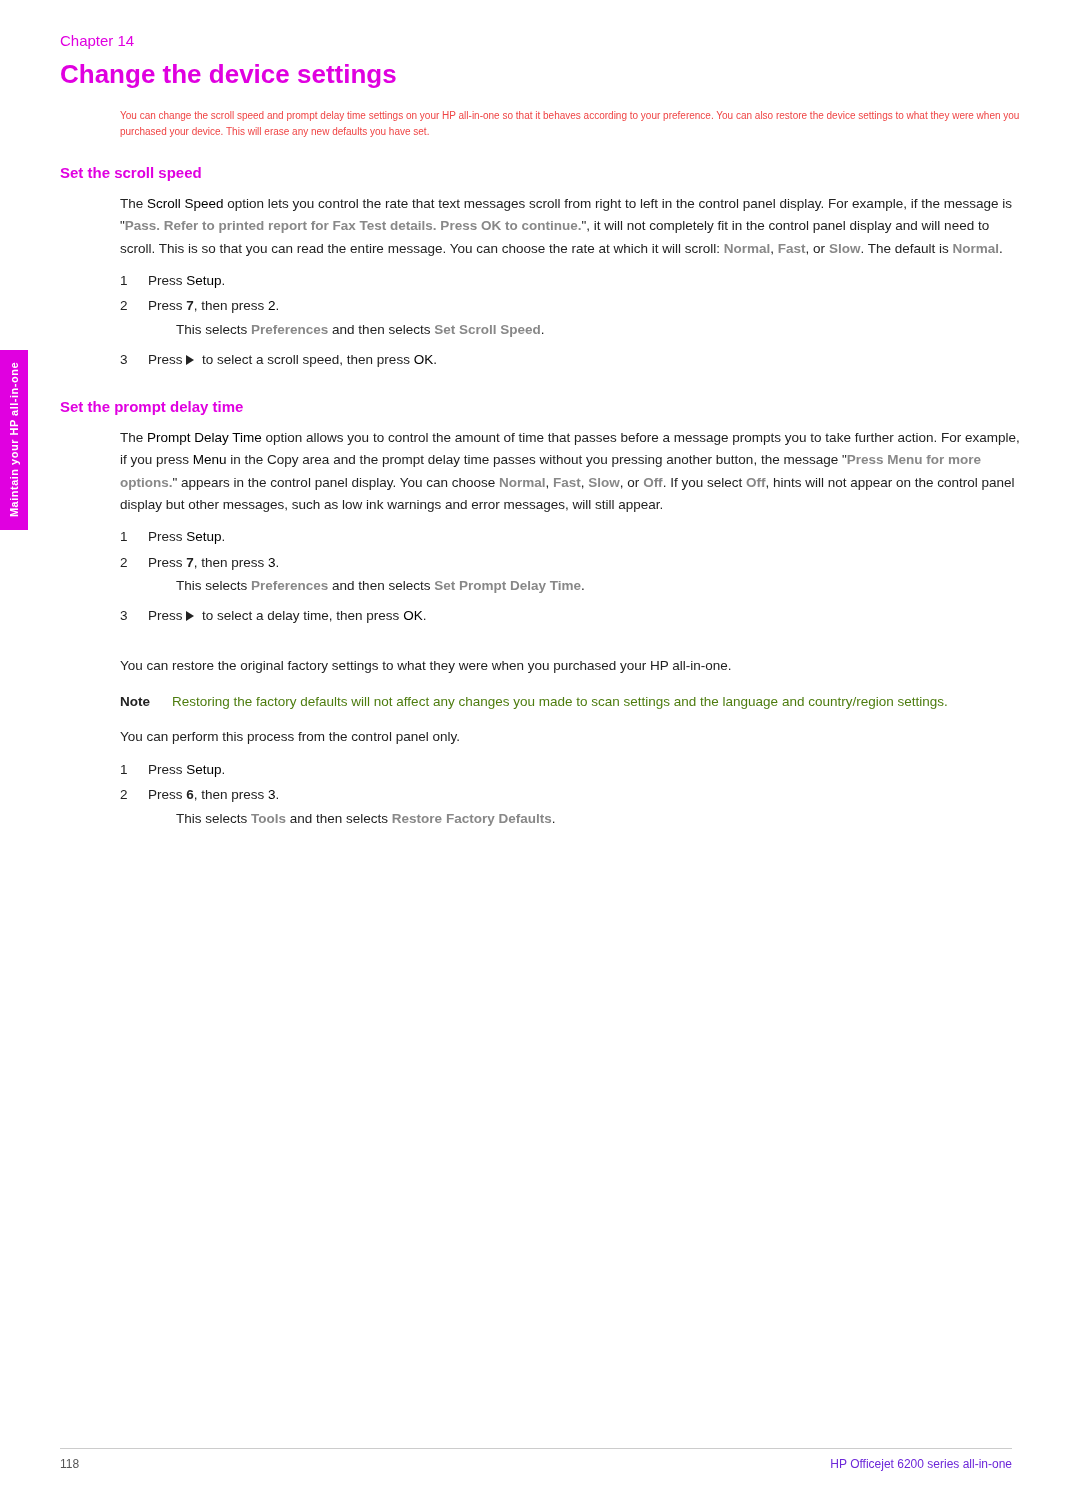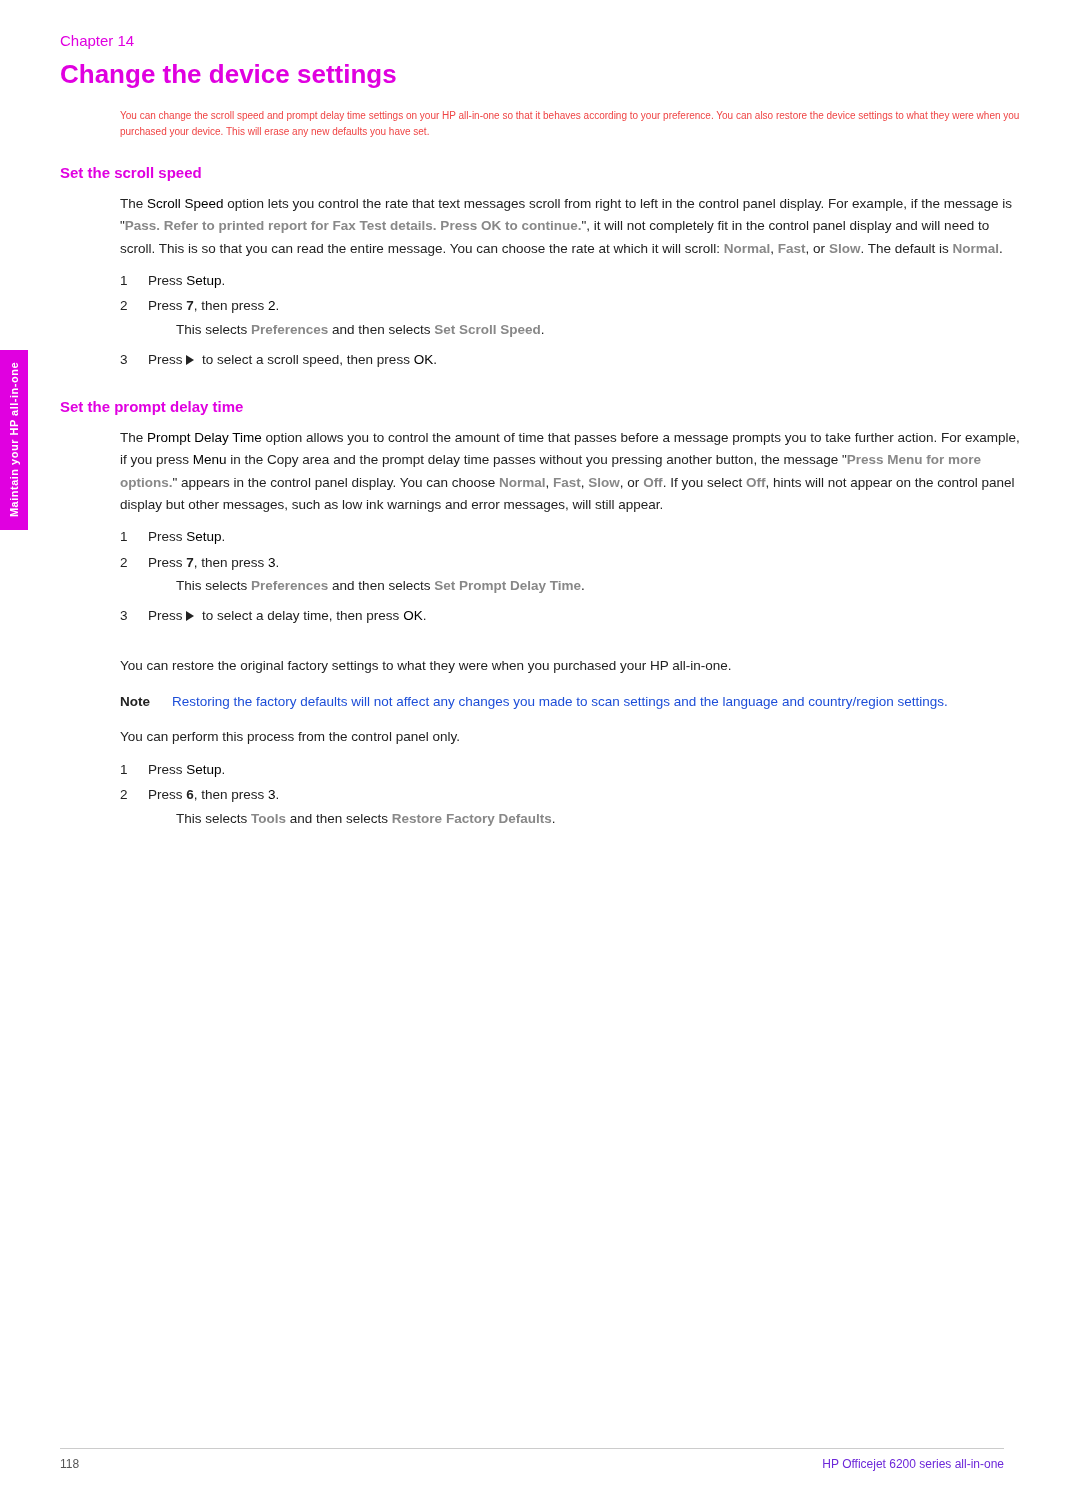--- a/index.html
+++ b/index.html
@@ -174,29 +174,29 @@
     }
 
     .note-label {
       font-weight: bold;
       min-width: 52px;
       color: #222;
     }
 
     .note-content {
       flex: 1;
-      color: #1d4ed8;
+      color: #4d7c0f;
     }
 
     
     .footer {
       position: absolute;
       bottom: 24px;
       left: 60px;
-      right: 76px;
+      right: 68px;
       display: flex;
       justify-content: space-between;
       align-items: center;
       font-size: 12px;
       color: #555;
       border-top: 1px solid #ccc;
       padding-top: 8px;
     }
 
     .footer-page {

